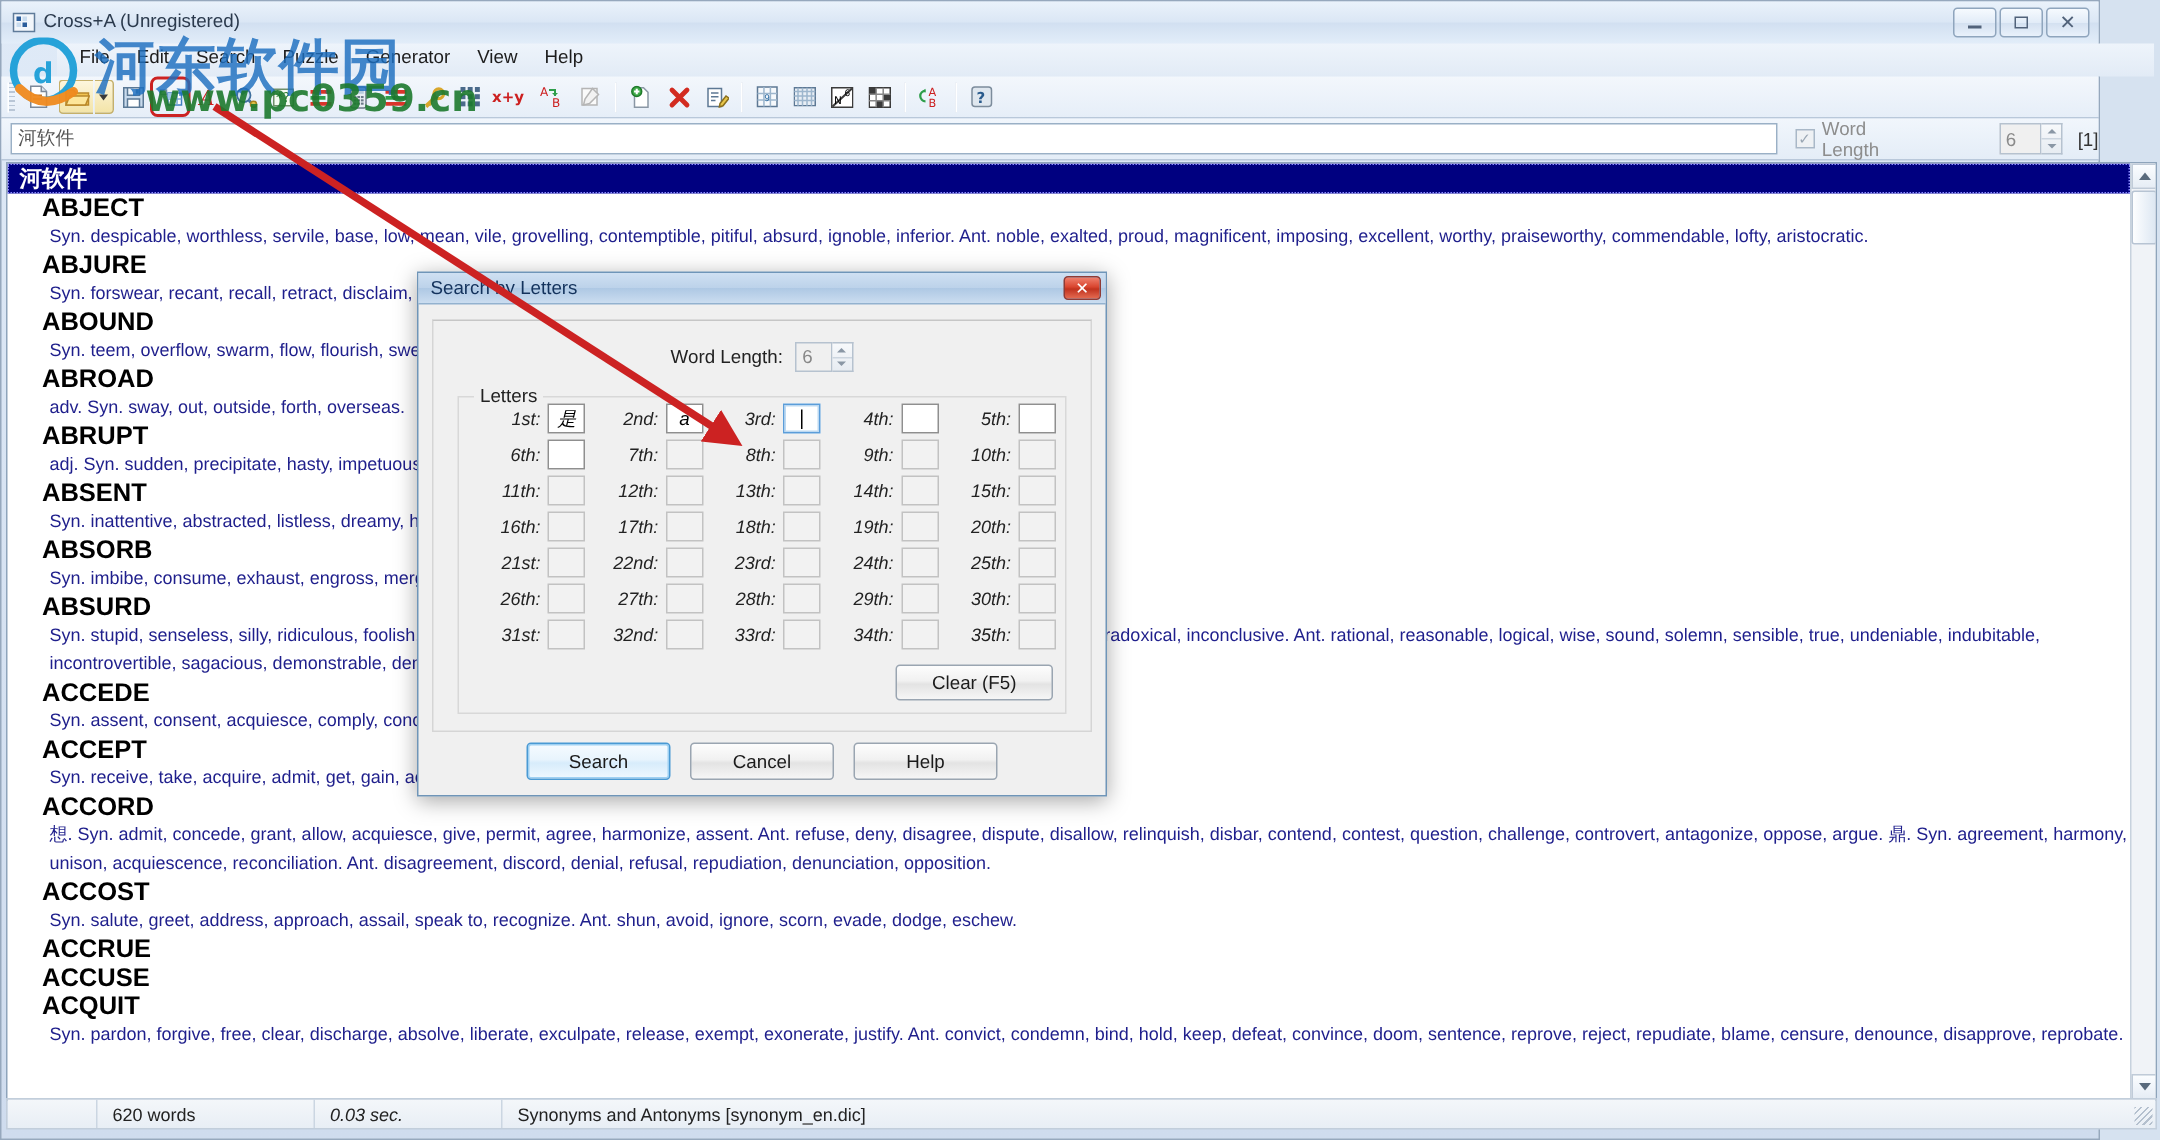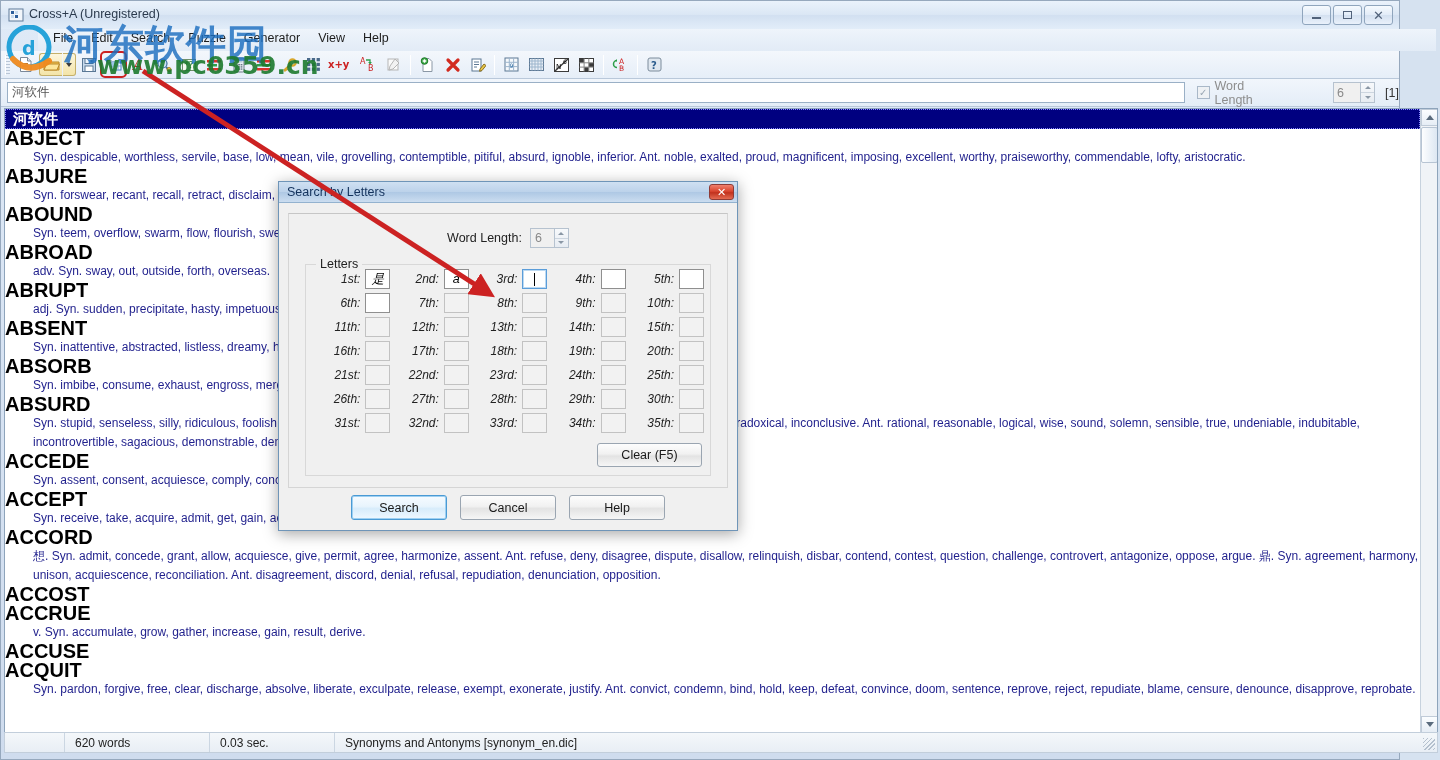--- a/index.html
+++ b/index.html
@@ -123,22 +123,22 @@
   }
   #list-inner { position:absolute; left:0; top:0; right:17px; bottom:0; overflow:hidden; }
   .sel-row {
     background: #000080; color: #ffffff;
     height: 20px; line-height: 20px; padding-left: 8px;
     font-weight: bold; font-size: 15px;
     outline: 1px dotted #8a8aff; outline-offset: -1px;
     font-family: "DejaVu Sans", sans-serif;
   }
   .word-head {
-    font-weight: bold; font-size: 20px; color: #000;
-    padding-left: 0; line-height: 19px; white-space: nowrap;
+    font-weight: bold; font-size: 17px; color: #000;
+    padding-left: 23px; line-height: 19px; white-space: nowrap;
     font-family: "Liberation Sans", sans-serif;
   }
   .word-def {
     font-size: 12px; color: #1f1f8c; padding-left: 28px;
     line-height: 19px; white-space: nowrap; overflow: hidden;
     font-family: "Liberation Sans", sans-serif;
   }
   .word-def.wrap { white-space: normal; }
 
   
@@ -543,43 +543,43 @@
       <div class="word-def">Syn. imbibe, consume, exhaust, engross, merge, engulf.</div>
       <div class="word-head">ABSURD</div>
       <div class="word-def wrap" style="line-height:19px;">Syn. stupid, senseless, silly, ridiculous, foolish, nonsensical, crazy, false, erroneous, mistaken, infatuated, anomalous, monstrous, paradoxical, inconclusive. Ant. rational, reasonable, logical, wise, sound, solemn, sensible, true, undeniable, indubitable, incontrovertible, sagacious, demonstrable, demonstrated.</div>
       <div class="word-head">ACCEDE</div>
       <div class="word-def">Syn. assent, consent, acquiesce, comply, concur, agree.</div>
       <div class="word-head">ACCEPT</div>
       <div class="word-def">Syn. receive, take, acquire, admit, get, gain, acknowledge, hold, reject.</div>
       <div class="word-head">ACCORD</div>
       <div class="word-def wrap">想. Syn. admit, concede, grant, allow, acquiesce, give, permit, agree, harmonize, assent. Ant. refuse, deny, disagree, dispute, disallow, relinquish, disbar, contend, contest, question, challenge, controvert, antagonize, oppose, argue. 鼎. Syn. agreement, harmony, unison, acquiescence, reconciliation. Ant. disagreement, discord, denial, refusal, repudiation, denunciation, opposition.</div>
       <div class="word-head">ACCOST</div>
+      <div class="word-def">Syn. salute, greet, address, approach, assail, speak to, recognize. Ant. shun, avoid, ignore, scorn, evade, dodge, eschew.</div>
       <div class="word-head">ACCRUE</div>
-      <div class="word-def">v. Syn. accumulate, grow, gather, increase, gain, result, derive.</div>
       <div class="word-head">ACCUSE</div>
       <div class="word-head">ACQUIT</div>
       <div class="word-def">Syn. pardon, forgive, free, clear, discharge, absolve, liberate, exculpate, release, exempt, exonerate, justify. Ant. convict, condemn, bind, hold, keep, defeat, convince, doom, sentence, reprove, reject, repudiate, blame, censure, denounce, disapprove, reprobate.</div>
 
     </div>
 
     <div id="vscroll">
       <div class="sb-arrow">
           <div class="tri-up-sb"></div>
         </div>
       <div class="sb-thumb"></div>
       <div class="sb-arrow bottom">
           <div class="tri-down-sb"></div>
         </div>
     </div>
   </div>
 
   <div id="status-bar">
     <div class="sb-cell" style="width:60px;"></div>
     <div class="sb-cell" style="width:145px;">620 words</div>
-    <div class="sb-cell" style="width:125px;">0.03 sec.</div>
+    <div class="sb-cell" style="width:125px;font-style:italic;">0.03 sec.</div>
     <div class="sb-cell" style="flex:1;border-right:none;">Synonyms and Antonyms [synonym_en.dic]</div>
     <div class="sb-grip"></div>
   </div>
 
   <div id="dialog">
     <div id="dlg-title">
       <div id="dlg-title-text">Search by Letters</div>
       <div id="dlg-close">✕</div>
     </div>
 

